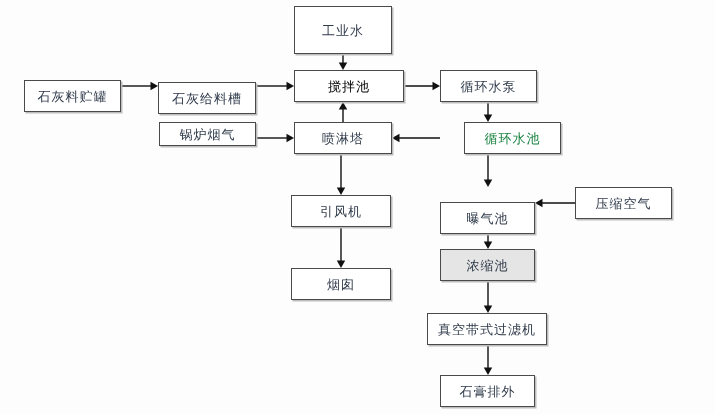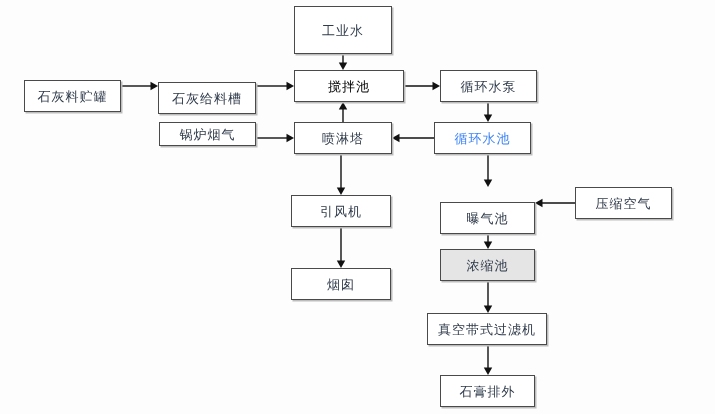--- a/index.html
+++ b/index.html
@@ -132,21 +132,21 @@
       </div>
       <div class="node" style="left: 440px; top: 70px; width: 97px; height: 32px; background: rgb(255, 255, 255); border-color: rgb(74, 74, 74); box-shadow: rgb(189, 189, 189) 1.5px 1.5px 0px 0px; color: rgb(47, 58, 74);">
         <span class="lbl">循环水泵</span>
       </div>
       <div class="node" style="left: 159px; top: 122px; width: 97px; height: 24px; background: rgb(255, 255, 255); border-color: rgb(74, 74, 74); box-shadow: rgb(189, 189, 189) 1.5px 1.5px 0px 0px; color: rgb(47, 58, 74);">
         <span class="lbl">锅炉烟气</span>
       </div>
       <div class="node" style="left: 294px; top: 122px; width: 98px; height: 32px; background: rgb(255, 255, 255); border-color: rgb(74, 74, 74); box-shadow: rgb(189, 189, 189) 1.5px 1.5px 0px 0px; color: rgb(47, 58, 74);">
         <span class="lbl">喷淋塔</span>
       </div>
-      <div class="node" style="left: 434px; top: 122px; width: 97px; height: 32px; background: rgb(255, 255, 255); border-color: rgb(74, 74, 74); box-shadow: rgb(189, 189, 189) 1.5px 1.5px 0px 0px; color: #3b82f6;">
+      <div class="node" style="left: 464px; top: 122px; width: 97px; height: 32px; background: rgb(255, 255, 255); border-color: rgb(74, 74, 74); box-shadow: rgb(189, 189, 189) 1.5px 1.5px 0px 0px; color: #15803d;">
         <span class="lbl">循环水池</span>
       </div>
       <div class="node" style="left: 291px; top: 195px; width: 100px; height: 32px; background: rgb(255, 255, 255); border-color: rgb(74, 74, 74); box-shadow: rgb(189, 189, 189) 1.5px 1.5px 0px 0px; color: rgb(47, 58, 74);">
         <span class="lbl">引风机</span>
       </div>
       <div class="node" style="left: 440px; top: 202px; width: 95px; height: 32px; background: rgb(255, 255, 255); border-color: rgb(74, 74, 74); box-shadow: rgb(189, 189, 189) 1.5px 1.5px 0px 0px; color: rgb(47, 58, 74);">
         <span class="lbl">曝气池</span>
       </div>
       <div class="node" style="left: 575px; top: 187px; width: 97px; height: 32px; background: rgb(255, 255, 255); border-color: rgb(74, 74, 74); box-shadow: rgb(189, 189, 189) 1.5px 1.5px 0px 0px; color: rgb(47, 58, 74);">
         <span class="lbl">压缩空气</span>

